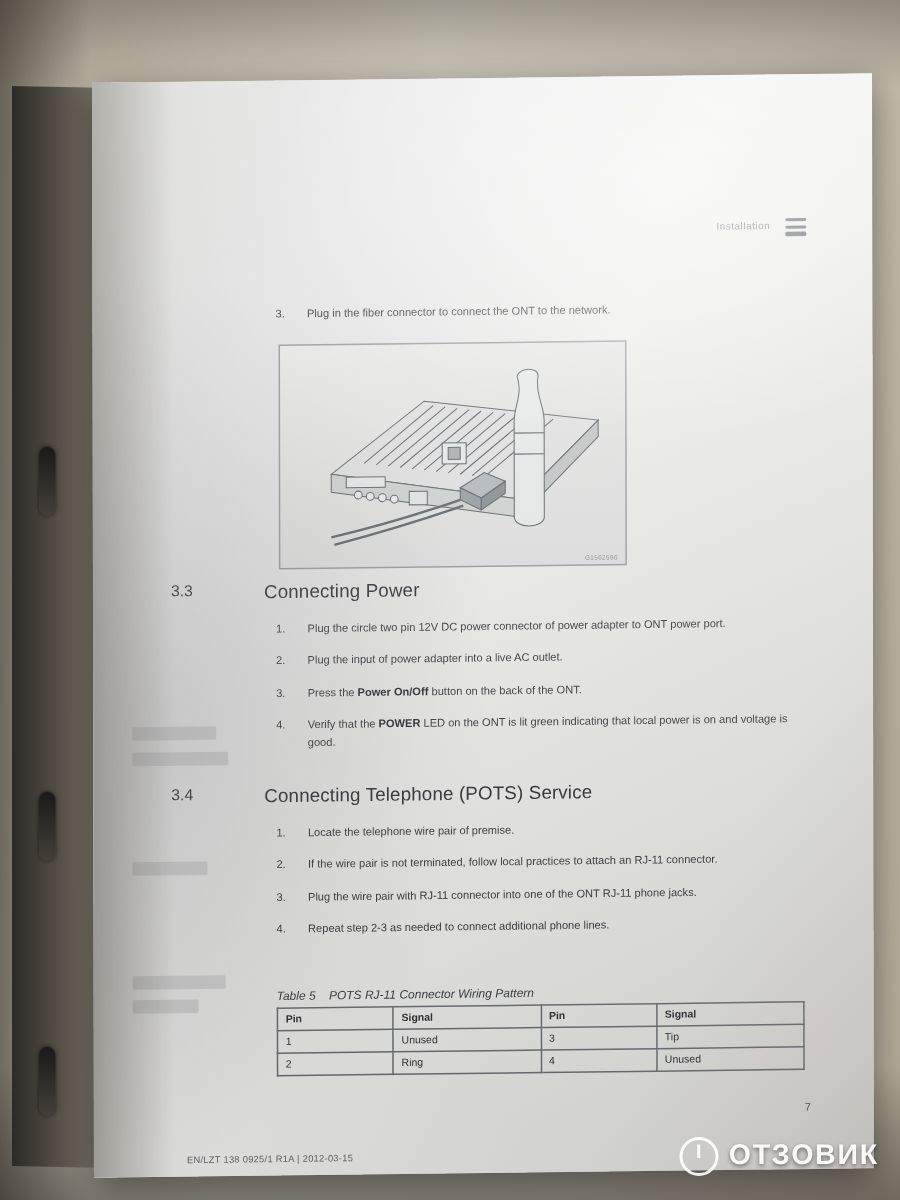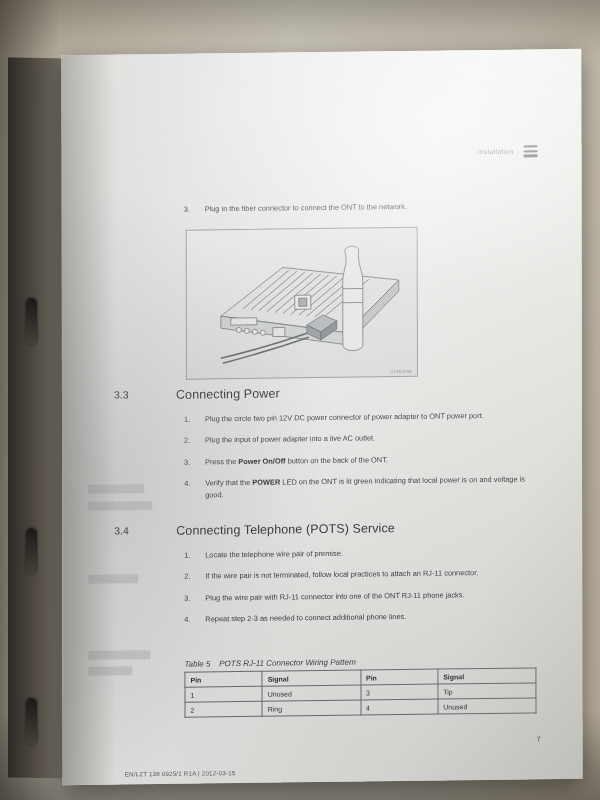--- a/index.html
+++ b/index.html
@@ -459,13 +459,17 @@
         </tbody>
       </table>
 
       <div class="pgnum">7</div>
       <div class="footer">EN/LZT 138 0925/1 R1A   |   2012-03-15</div>
     </div>
 
     <div class="page-gloss"></div>
   </div>
 
+  <div class="wm">
+    <span class="wm-mark"></span>
+    <span class="wm-text">ОТЗОВИК</span>
+  </div>
 </div>
 
 </body></html>

